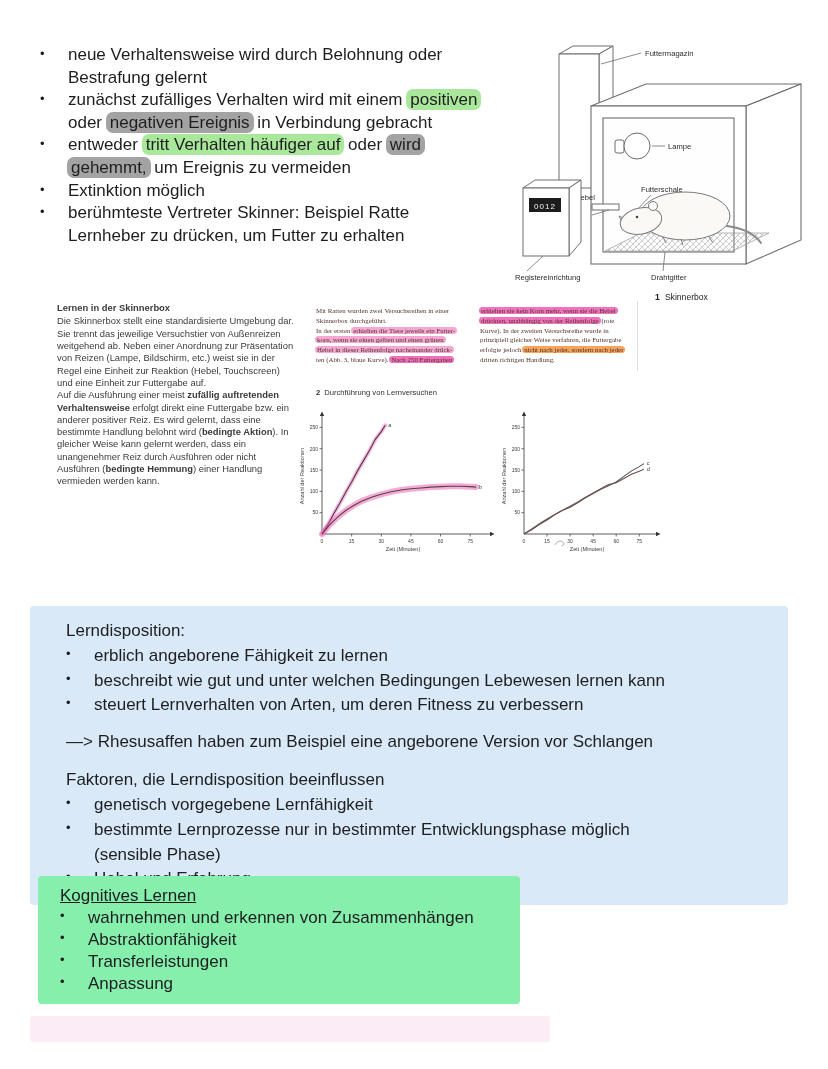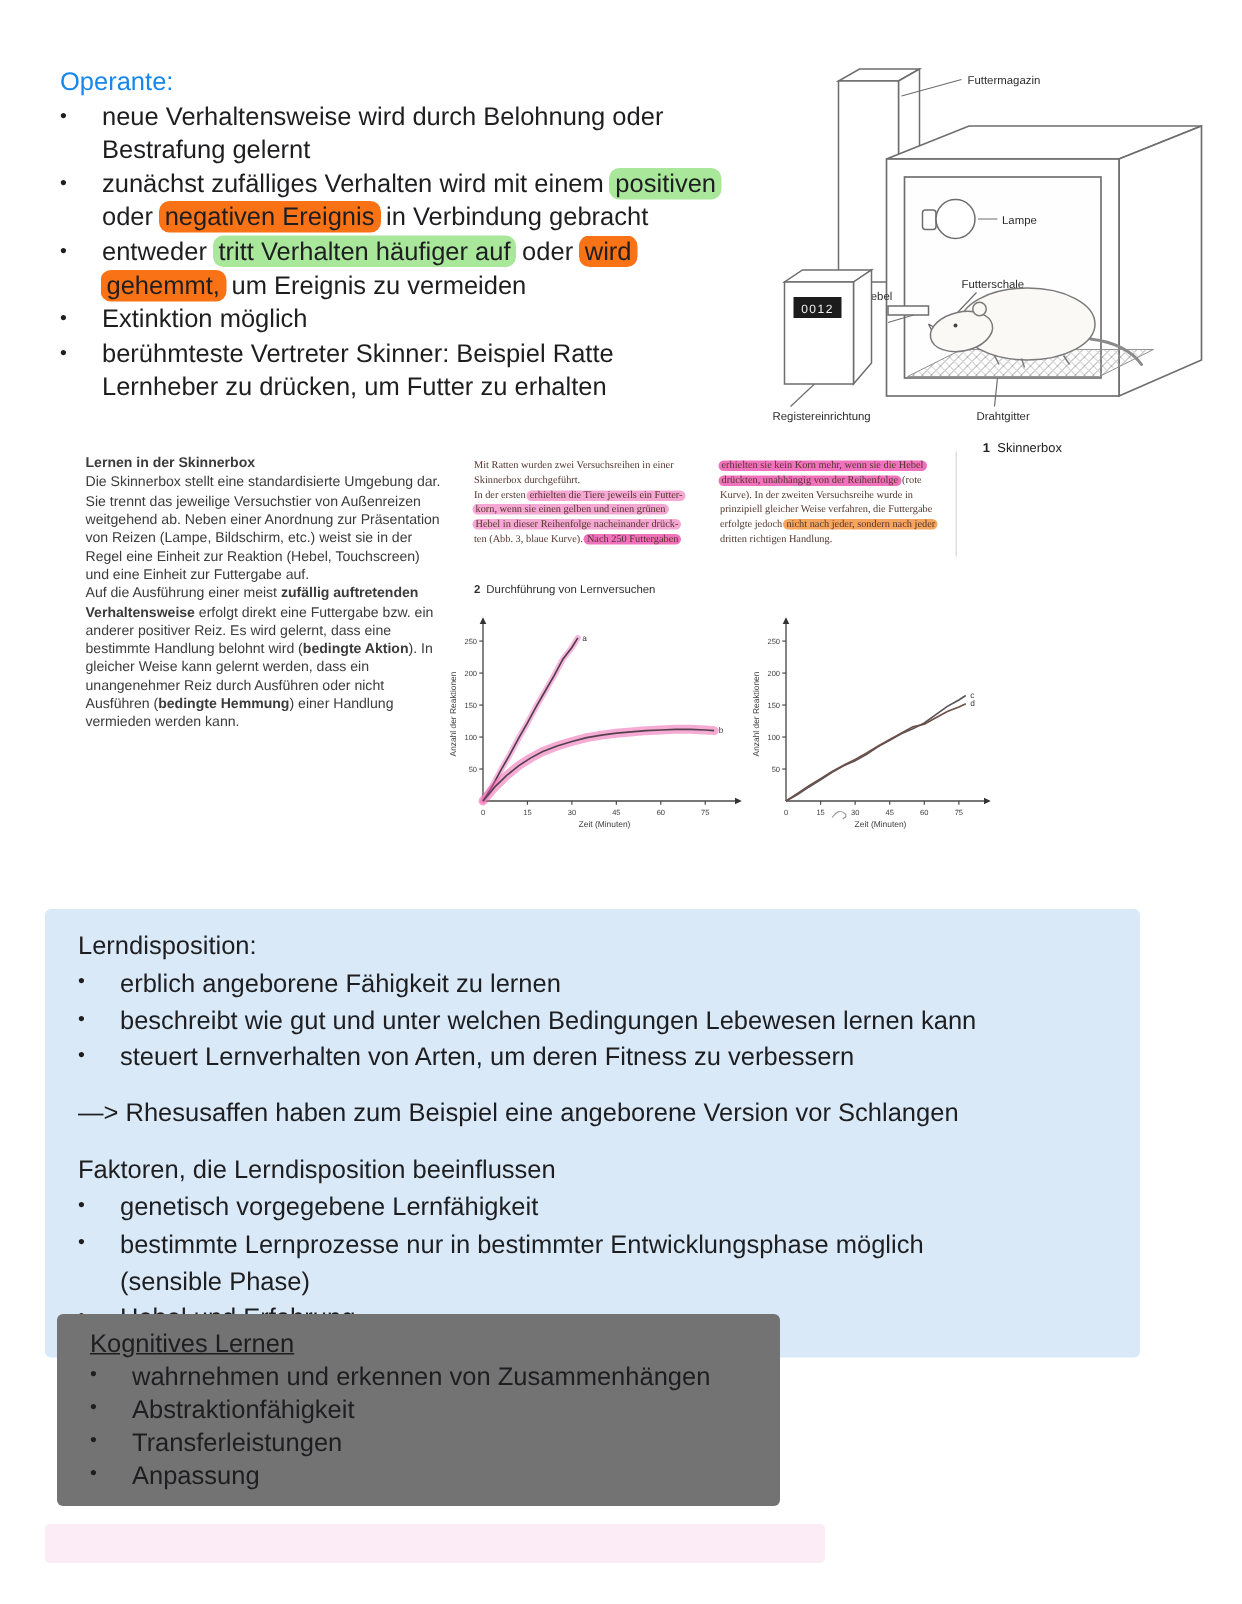--- a/index.html
+++ b/index.html
@@ -11,51 +11,50 @@
   
   .notes{font-size:17px;line-height:1.33;color:#1e1e20;}
   .note-heading{color:#1687ec;}
   .brow{display:flex;align-items:flex-start;}
   .bm{flex:0 0 28px;font-size:13px;line-height:inherit;padding-top:1px;}
   .bt{flex:1;}
   .arrow-line{margin-top:12px;}
   
   .hl{border-radius:7px;padding:1px 4px;margin:0 -1px;box-decoration-break:clone;-webkit-box-decoration-break:clone;}
   .hl-green{background:#a9e79b;}
-  .hl-red{background:#f97316;}
+  .hl-red{background:#a3a3a3;}
   .hl-pink{background:#f6a8d4;border-radius:4px;padding:0 2px;}
   .hl-magenta{background:#f172bc;border-radius:4px;padding:0 2px;}
   .hl-orange{background:#f6a55e;border-radius:4px;padding:0 2px;}
   
   .sideblock{width:240px;font-size:9.4px;line-height:1.31;color:#3b3b3b;}
   .sideblock .ttl{font-weight:bold;margin-bottom:1px;}
   
   .excerpt{font-family:"Liberation Serif",serif;font-size:6.9px;line-height:1.42;color:#53352c;white-space:nowrap;}
   .xline{white-space:nowrap;}
   .fig-caption{font-size:7.6px;color:#2e2e2e;}
   .fig-caption .figno{font-weight:bold;margin-right:4px;}
   .fig-caption1{font-size:8.6px;color:#222;}
   .fig-caption1 .figno{font-weight:bold;margin-right:5px;}
   
   .cbox{border-radius:4px;}
-  .box-blue{background:#d9e9f8;padding:13px 22px;font-size:17px;line-height:1.46;}
-  .box-pink{background:#737373;padding:9px 22px;font-size:17px;line-height:1.3;}
+  .box-blue{background:#d9e9f8;padding:13px 36px;font-size:17px;line-height:1.46;}
+  .box-pink{background:#86efac;padding:9px 22px;font-size:17px;line-height:1.3;}
   .box-gap{height:13px;}
   .pink-strip{background:#fcecf5;border-radius:3px;}
   .pageedge{background:#e3e0de;}
   svg text{font-family:"Liberation Sans",sans-serif;}
   .diagram-label{font-size:7.6px;fill:#2b2b2b;}
 </style>
 </head>
 <body>
 
 <div id="canvas">
 
   <div class="abs notes" style="left:40px;top:44px;width:448px;">
-    <div class="note-heading">Operante:</div>
     <div>
         <div class="brow">
           <span class="bm">•</span>
           <span class="bt"><span>neue Verhaltensweise wird durch Belohnung oder Bestrafung gelernt</span></span>
         </div>
         <div class="brow">
           <span class="bm">•</span>
           <span class="bt"><span>zunächst zufälliges Verhalten wird mit einem </span><span class="hl hl-green">positiven</span><span> oder </span><span class="hl hl-red">negativen Ereignis</span><span> in Verbindung gebracht</span></span>
         </div>
         <div class="brow">

